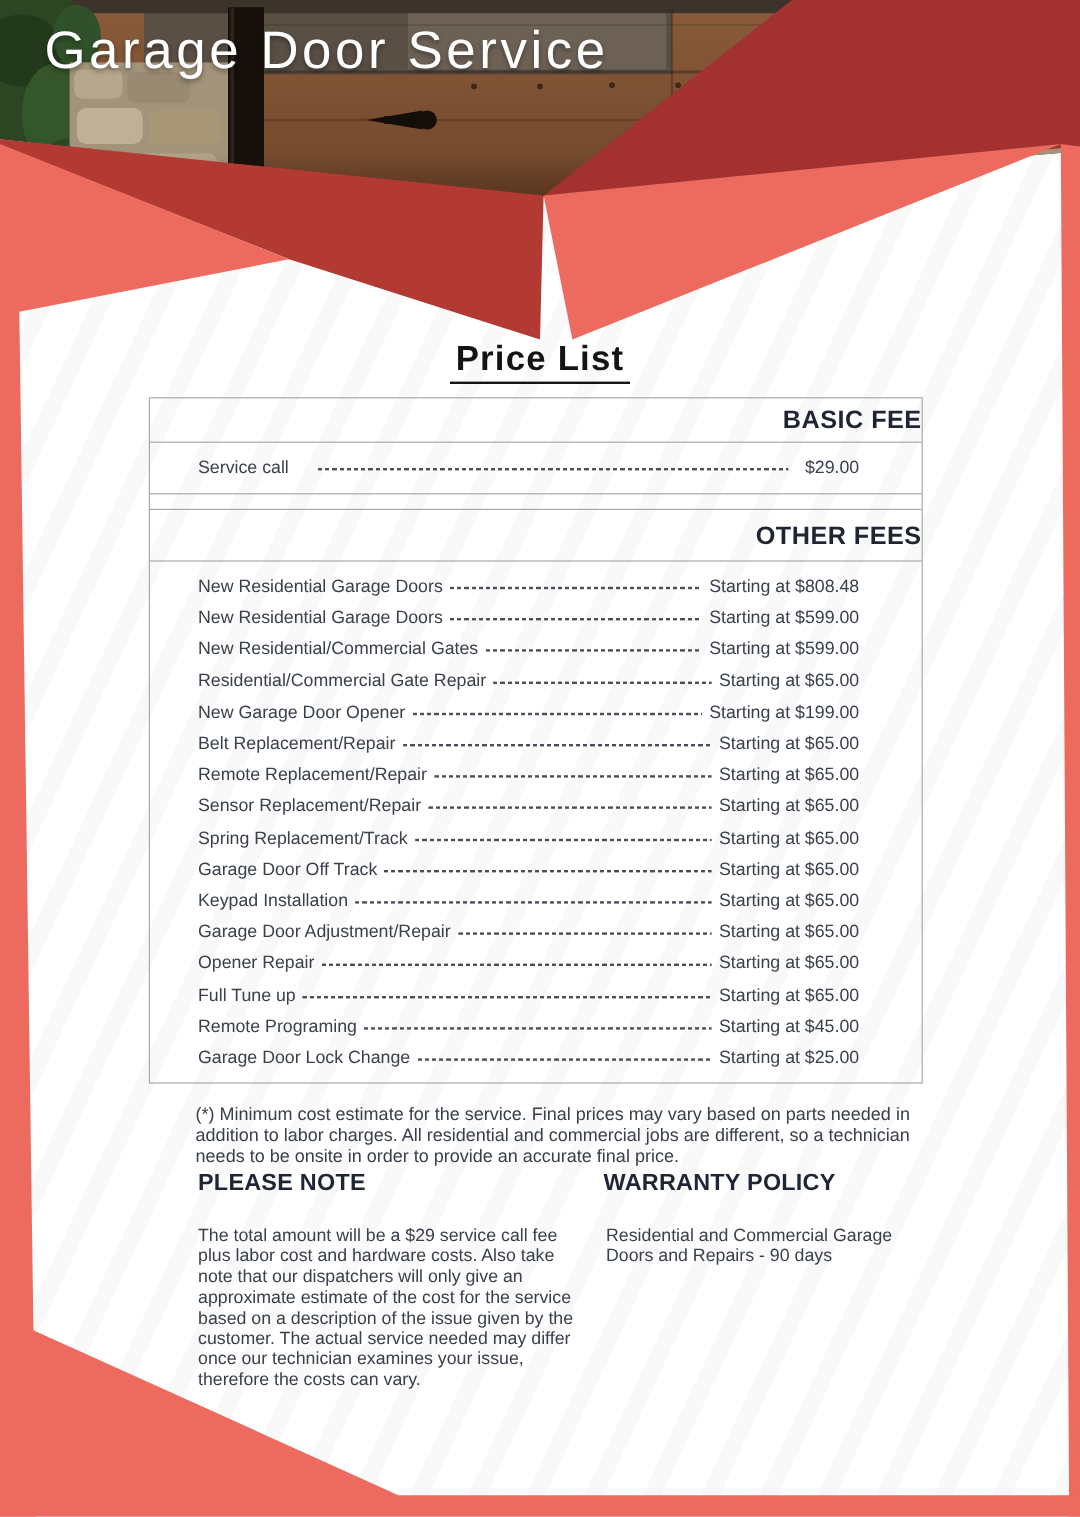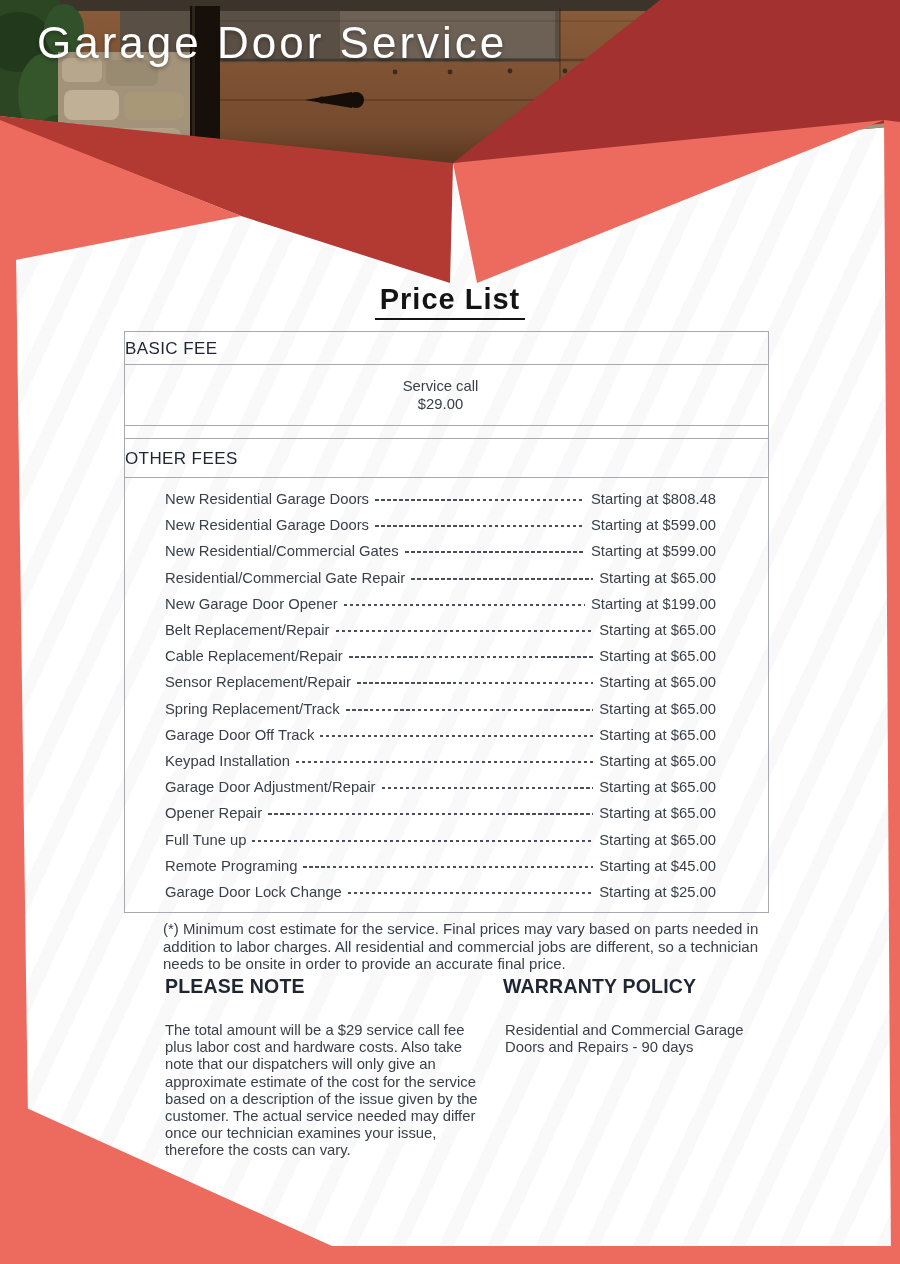--- a/index.html
+++ b/index.html
@@ -24,29 +24,29 @@
   .price-title{
     display:inline-block;font-weight:700;font-size:29px;color:#141414;
     letter-spacing:1px;border-bottom:2.5px solid #141414;padding:0 5px 2px;
   }
 
   .price-box{
     position:absolute;left:124px;top:331px;width:645px;
     border:1px solid #a6aaae;background:transparent;box-sizing:border-box;
   }
   .sec-head{
-    text-align:left;font-weight:400;font-size:17px;line-height:1;
+    text-align:right;font-weight:700;font-size:21px;line-height:1;
     color:#1f2532;letter-spacing:.4px;
     padding:8px 0 7px;border-bottom:1px solid #a6aaae;
   }
   .sec-head.other{padding:11px 0 10px;border-top:1px solid #a6aaae;margin-top:12px;}
   .basic-row{
     display:flex;align-items:center;
     padding:13px 52px 13px 40px;border-bottom:1px solid #a6aaae;
-    font-size:14.8px;color:#3a4049;flex-direction:column;
+    font-size:14.8px;color:#3a4049;
   }
   .items{padding:8px 52px 7px 40px;}
   .row{display:flex;align-items:center;height:26.2px;font-size:14.8px;color:#3a4049;}
   .lbl{white-space:nowrap;}
   .prc{white-space:nowrap;}
   .leader{
     flex:1;height:2px;margin:2px 6px 0;
     background:repeating-linear-gradient(90deg,#4a4f57 0 3.5px,rgba(0,0,0,0) 3.5px 6px);
     min-width:12px;
   }
@@ -191,21 +191,21 @@
           <span class="lbl">New Garage Door Opener</span>
           <span class="leader"></span>
           <span class="prc">Starting at $199.00</span>
         </div>
       <div class="row">
           <span class="lbl">Belt Replacement/Repair</span>
           <span class="leader"></span>
           <span class="prc">Starting at $65.00</span>
         </div>
       <div class="row">
-          <span class="lbl">Cable Replacement/Repair</span>
+          <span class="lbl">Remote Replacement/Repair</span>
           <span class="leader"></span>
           <span class="prc">Starting at $65.00</span>
         </div>
       <div class="row">
           <span class="lbl">Sensor Replacement/Repair</span>
           <span class="leader"></span>
           <span class="prc">Starting at $65.00</span>
         </div>
       <div class="row">
           <span class="lbl">Spring Replacement/Track</span>

